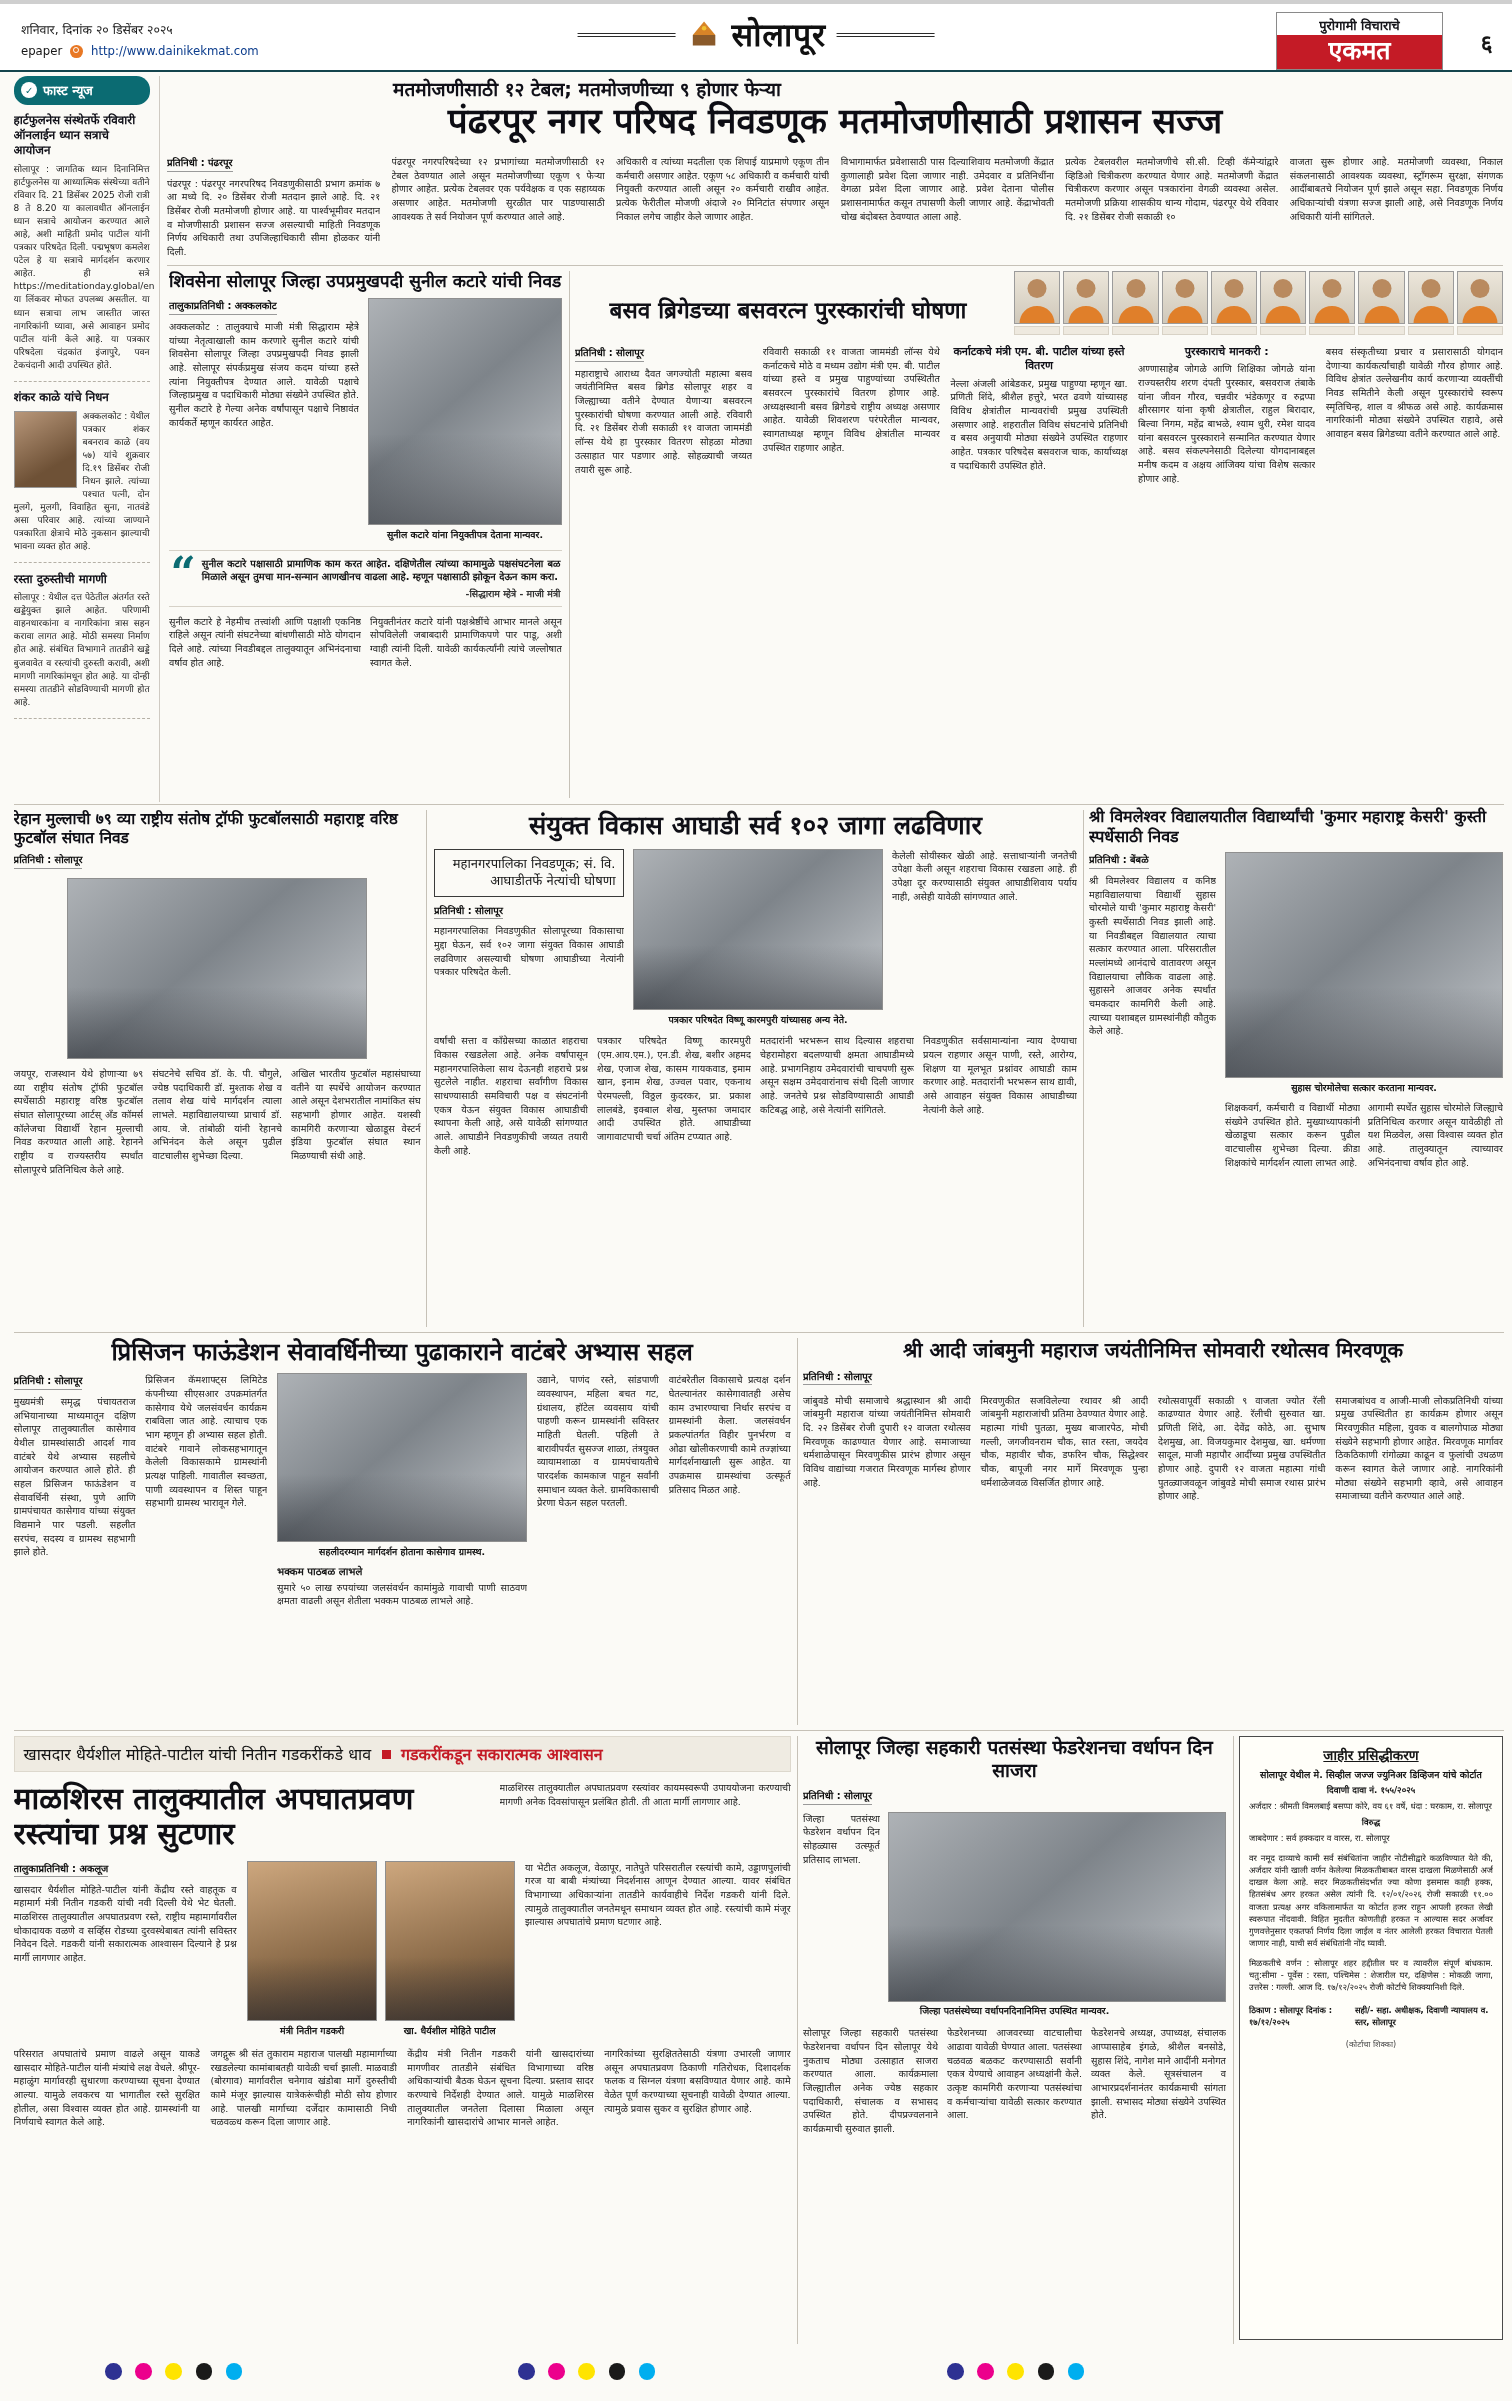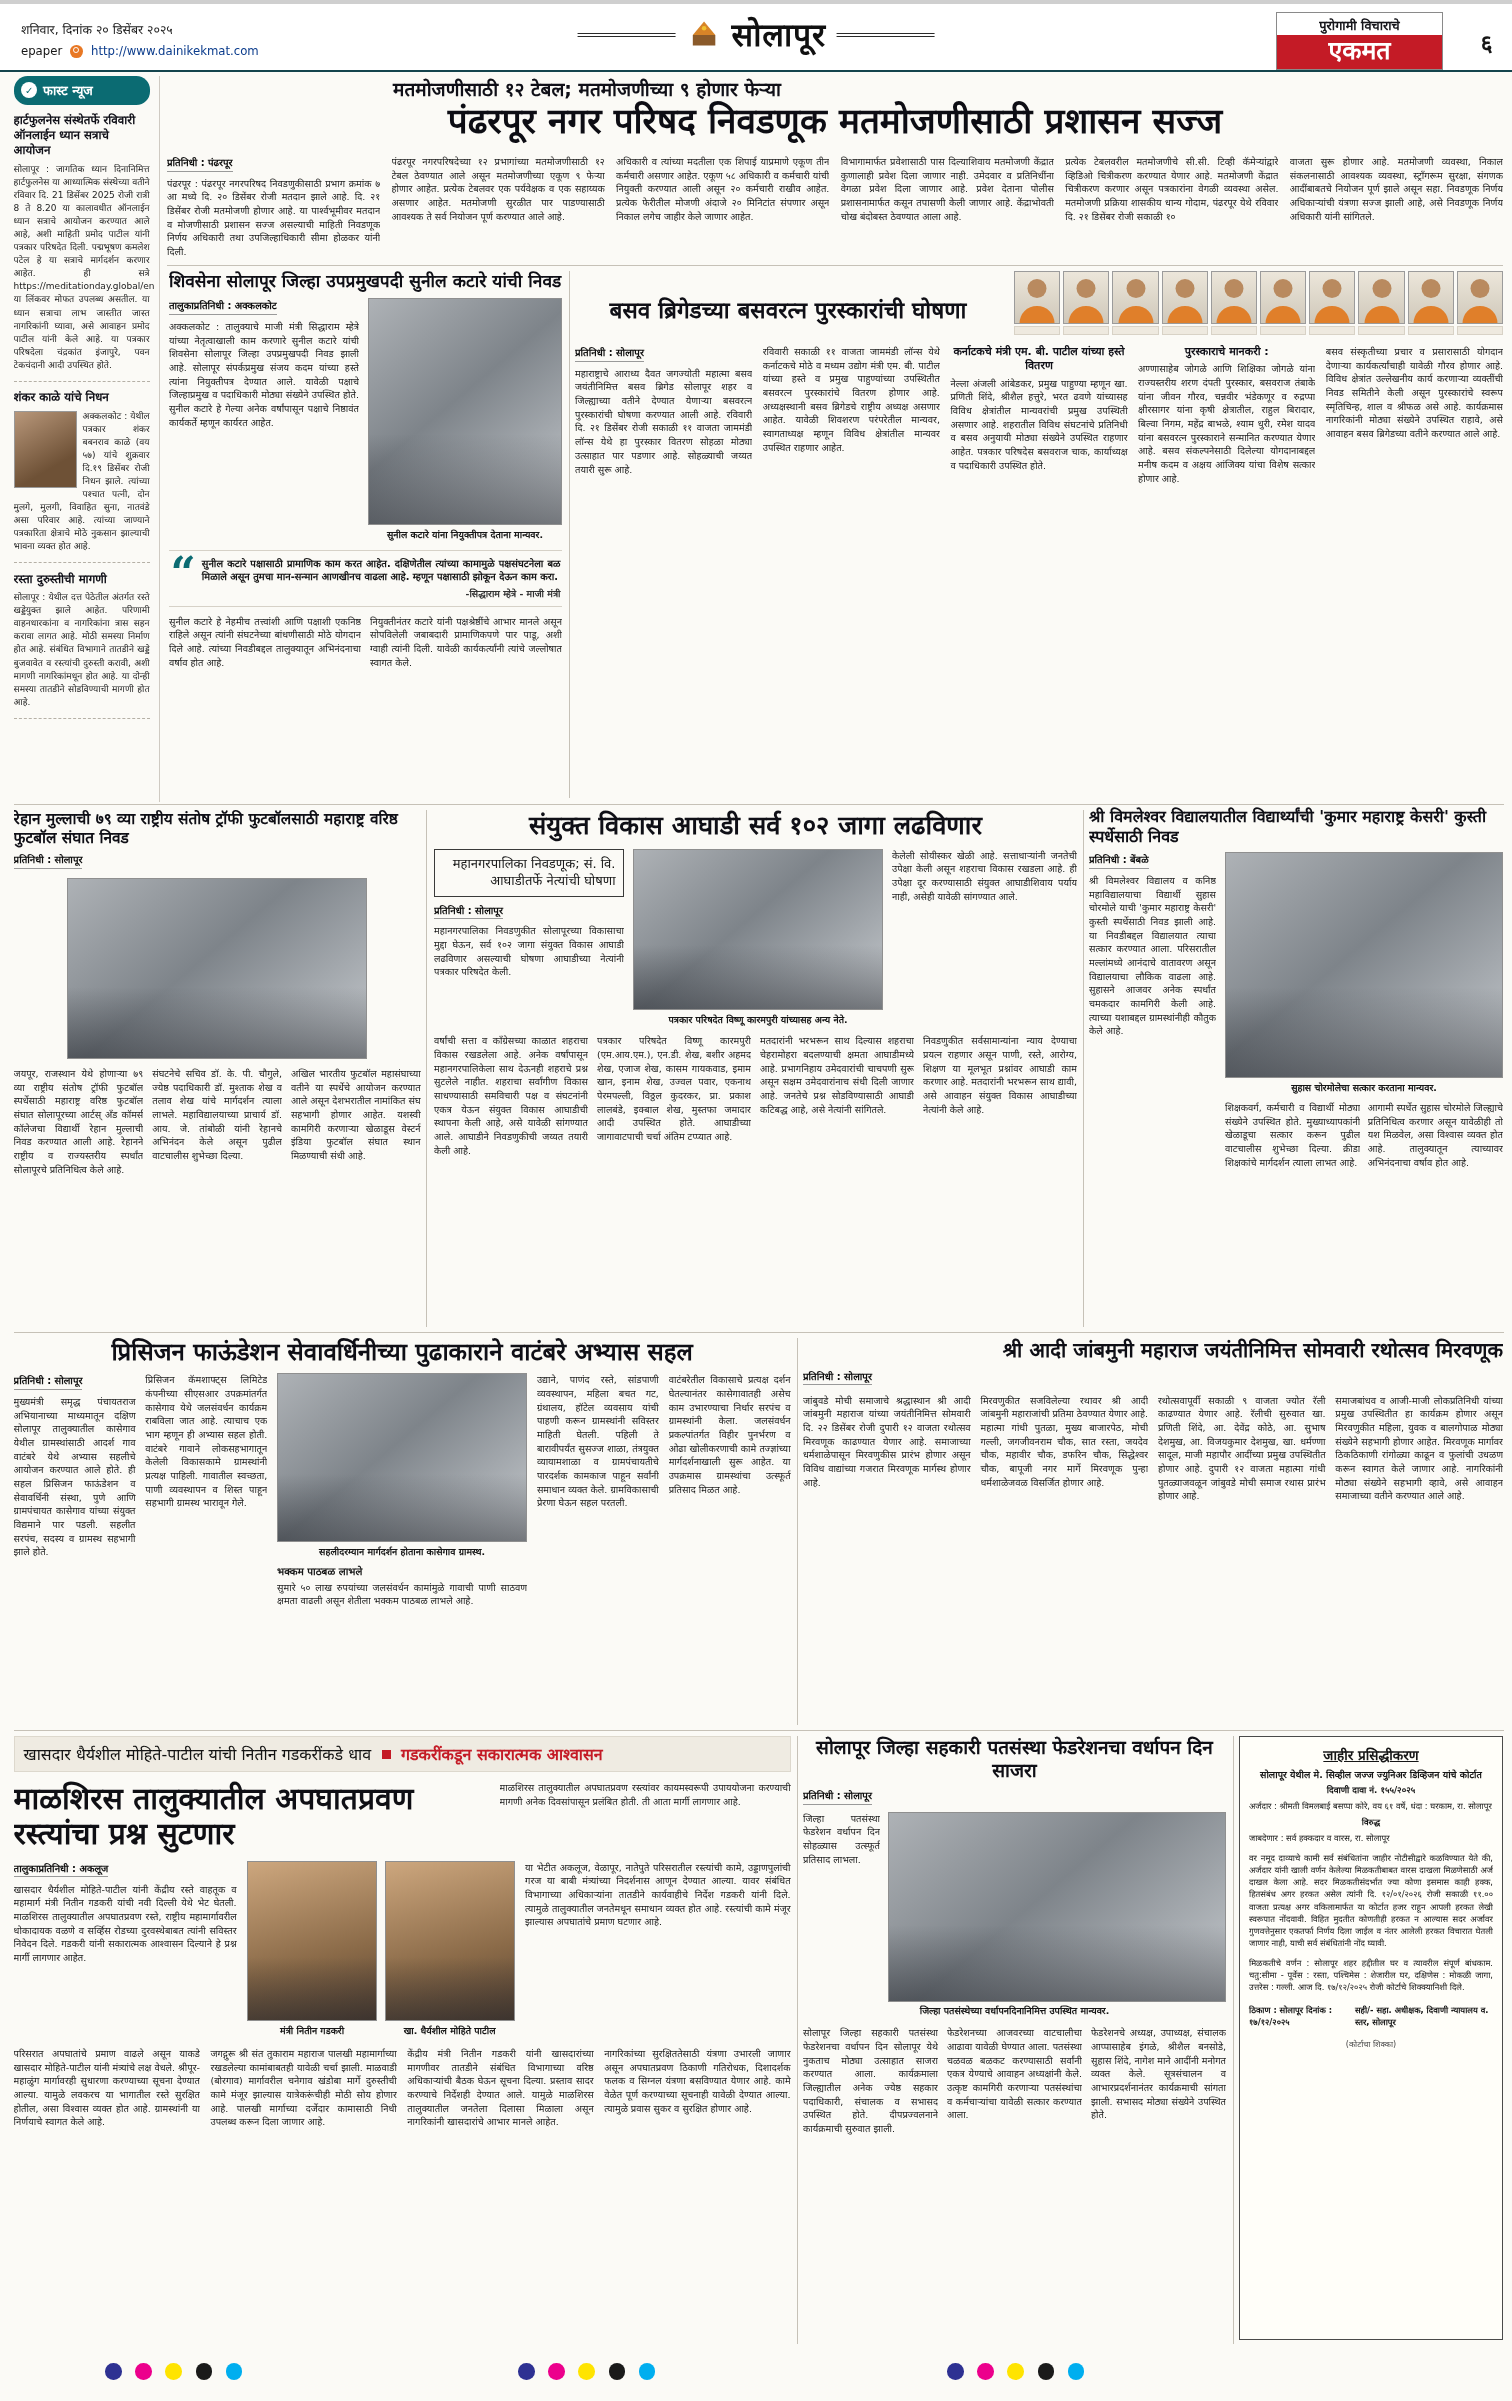--- a/index.html
+++ b/index.html
@@ -94,21 +94,21 @@
 .vm-cols>div{flex:1}
 
 .precision{position:absolute;left:13.6px;top:1334px;width:777px;height:387px;overflow:hidden}
 .pc-head{font-size:24px;text-align:center;margin-bottom:6px}
 .pc-cols{display:flex;gap:9.8px;height:348px;overflow:hidden}
 .pc-cols>div{flex:1}
 .pc-photocol{flex:0 0 250px!important}
 .pc-photo{width:100%;height:169px}
 .pc-sub{font-weight:bold;font-size:10.2px;margin:6px 0 3px}
 .jamb{position:absolute;left:803px;top:1334px;width:700px;height:387px;overflow:hidden}
-.jb-head{font-size:20.3px;text-align:right;margin-bottom:6px}
+.jb-head{font-size:20.3px;text-align:center;margin-bottom:6px}
 .jb-cols{display:flex;gap:9.8px;margin-top:3px;height:324px;overflow:hidden}
 .jb-cols>div{flex:1}
 
 .classified{position:absolute;left:1239px;top:1732px;width:264px;height:604px;border:1.5px solid #4a4a4a;padding:7.5px 9px;background:#fffef9;overflow:hidden}
 .cl-title{font-size:13.6px;font-weight:bold;text-align:center;text-decoration:underline}
 .cl-court{font-size:9.4px;font-weight:bold;text-align:center;margin-top:5.3px;line-height:1.35}
 .cl-case{font-size:8.7px;text-align:center;margin-top:3px;font-weight:bold}
 .cl-line{font-size:8.3px;margin-top:4.5px;line-height:1.4}
 .cl-vs{text-align:center;font-weight:bold}
 .cl-body{font-size:8.3px;line-height:1.48;text-align:justify;margin-top:6.8px}
@@ -422,21 +422,21 @@
         </figure>
         <figure class="ms-fig">
           <div class="photo portrait ms-photo"></div>
           <figcaption class="cap">खा. धैर्यशील मोहिते पाटील</figcaption>
         </figure>
       </div>
       <div class="ms-colC bt">या भेटीत अकलूज, वेळापूर, नातेपुते परिसरातील रस्त्यांची कामे, उड्डाणपुलांची गरज या बाबी मंत्र्यांच्या निदर्शनास आणून देण्यात आल्या. यावर संबंधित विभागाच्या अधिकाऱ्यांना तातडीने कार्यवाहीचे निर्देश गडकरी यांनी दिले. त्यामुळे तालुक्यातील जनतेमधून समाधान व्यक्त होत आहे. रस्त्यांची कामे मंजूर झाल्यास अपघातांचे प्रमाण घटणार आहे.</div>
     </div>
     <div class="ms-rowC">
       <div class="bt">परिसरात अपघातांचे प्रमाण वाढले असून याकडे खासदार मोहिते-पाटील यांनी मंत्र्यांचे लक्ष वेधले. श्रीपूर-महाळुंग मार्गावरही सुधारणा करण्याच्या सूचना देण्यात आल्या. यामुळे लवकरच या भागातील रस्ते सुरक्षित होतील, असा विश्वास व्यक्त होत आहे. ग्रामस्थांनी या निर्णयाचे स्वागत केले आहे.</div>
-      <div class="bt">जगद्गुरू श्री संत तुकाराम महाराज पालखी महामार्गाच्या रखडलेल्या कामांबाबतही यावेळी चर्चा झाली. माळवाडी (बोरगाव) मार्गावरील चनेगाव खंडोबा मार्गे दुरुस्तीची कामे मंजूर झाल्यास यात्रेकरूंचीही मोठी सोय होणार आहे. पालखी मार्गाच्या दर्जेदार कामासाठी निधी उपलब्ध करून दिला जाणार आहे.</div>
+      <div class="bt">जगद्गुरू श्री संत तुकाराम महाराज पालखी महामार्गाच्या रखडलेल्या कामांबाबतही यावेळी चर्चा झाली. माळवाडी (बोरगाव) मार्गावरील चनेगाव खंडोबा मार्गे दुरुस्तीची कामे मंजूर झाल्यास यात्रेकरूंचीही मोठी सोय होणार आहे. पालखी मार्गाच्या दर्जेदार कामासाठी निधी चळवळ्ध करून दिला जाणार आहे.</div>
       <div class="bt">केंद्रीय मंत्री नितीन गडकरी यांनी खासदारांच्या मागणीवर तातडीने संबंधित विभागाच्या वरिष्ठ अधिकाऱ्यांची बैठक घेऊन सूचना दिल्या. प्रस्ताव सादर करण्याचे निर्देशही देण्यात आले. यामुळे माळशिरस तालुक्यातील जनतेला दिलासा मिळाला असून नागरिकांनी खासदारांचे आभार मानले आहेत.</div>
       <div class="bt">नागरिकांच्या सुरक्षिततेसाठी यंत्रणा उभारली जाणार असून अपघातप्रवण ठिकाणी गतिरोधक, दिशादर्शक फलक व सिग्नल यंत्रणा बसविण्यात येणार आहे. कामे वेळेत पूर्ण करण्याच्या सूचनाही यावेळी देण्यात आल्या. त्यामुळे प्रवास सुकर व सुरक्षित होणार आहे.</div>
     </div>
   </article>
 
   <article class="pats">
     <h2 class="art-head pt-head">सोलापूर जिल्हा सहकारी पतसंस्था फेडरेशनचा वर्धापन दिन साजरा</h2>
     <span class="byline">प्रतिनिधी : सोलापूर</span>
     <div class="pt-row">
       <div class="pt-side bt">जिल्हा पतसंस्था फेडरेशन वर्धापन दिन सोहळ्यास उत्स्फूर्त प्रतिसाद लाभला.</div>

